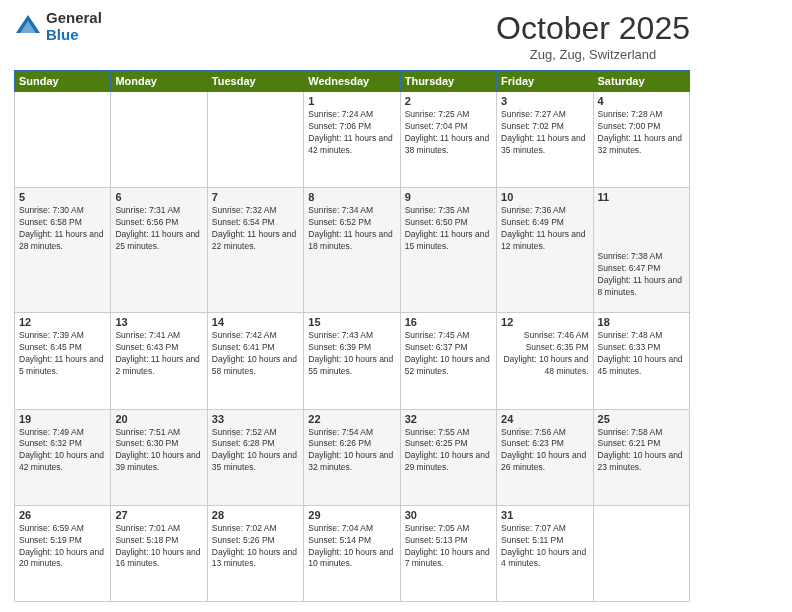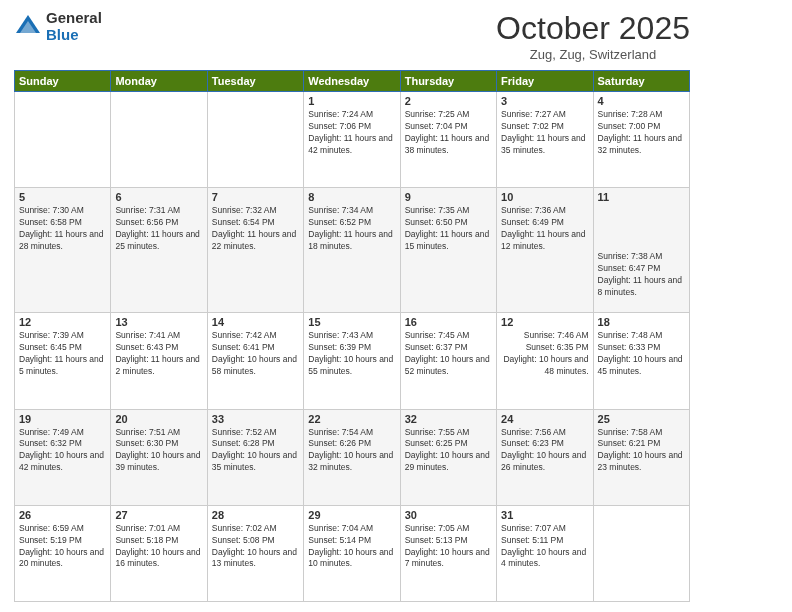--- a/index.html
+++ b/index.html
@@ -313,21 +313,21 @@
           </td>
           <td>
             <span class="day-num">27</span>
             <div class="day-info" style="white-space: pre-line;">Sunrise: 7:01 AM
 Sunset: 5:18 PM
 Daylight: 10 hours and 16 minutes.</div>
           </td>
           <td>
             <span class="day-num">28</span>
             <div class="day-info" style="white-space: pre-line;">Sunrise: 7:02 AM
-Sunset: 5:08 PM
+Sunset: 5:26 PM
 Daylight: 10 hours and 13 minutes.</div>
           </td>
           <td>
             <span class="day-num">29</span>
             <div class="day-info" style="white-space: pre-line;">Sunrise: 7:04 AM
 Sunset: 5:14 PM
 Daylight: 10 hours and 10 minutes.</div>
           </td>
           <td>
             <span class="day-num">30</span>

